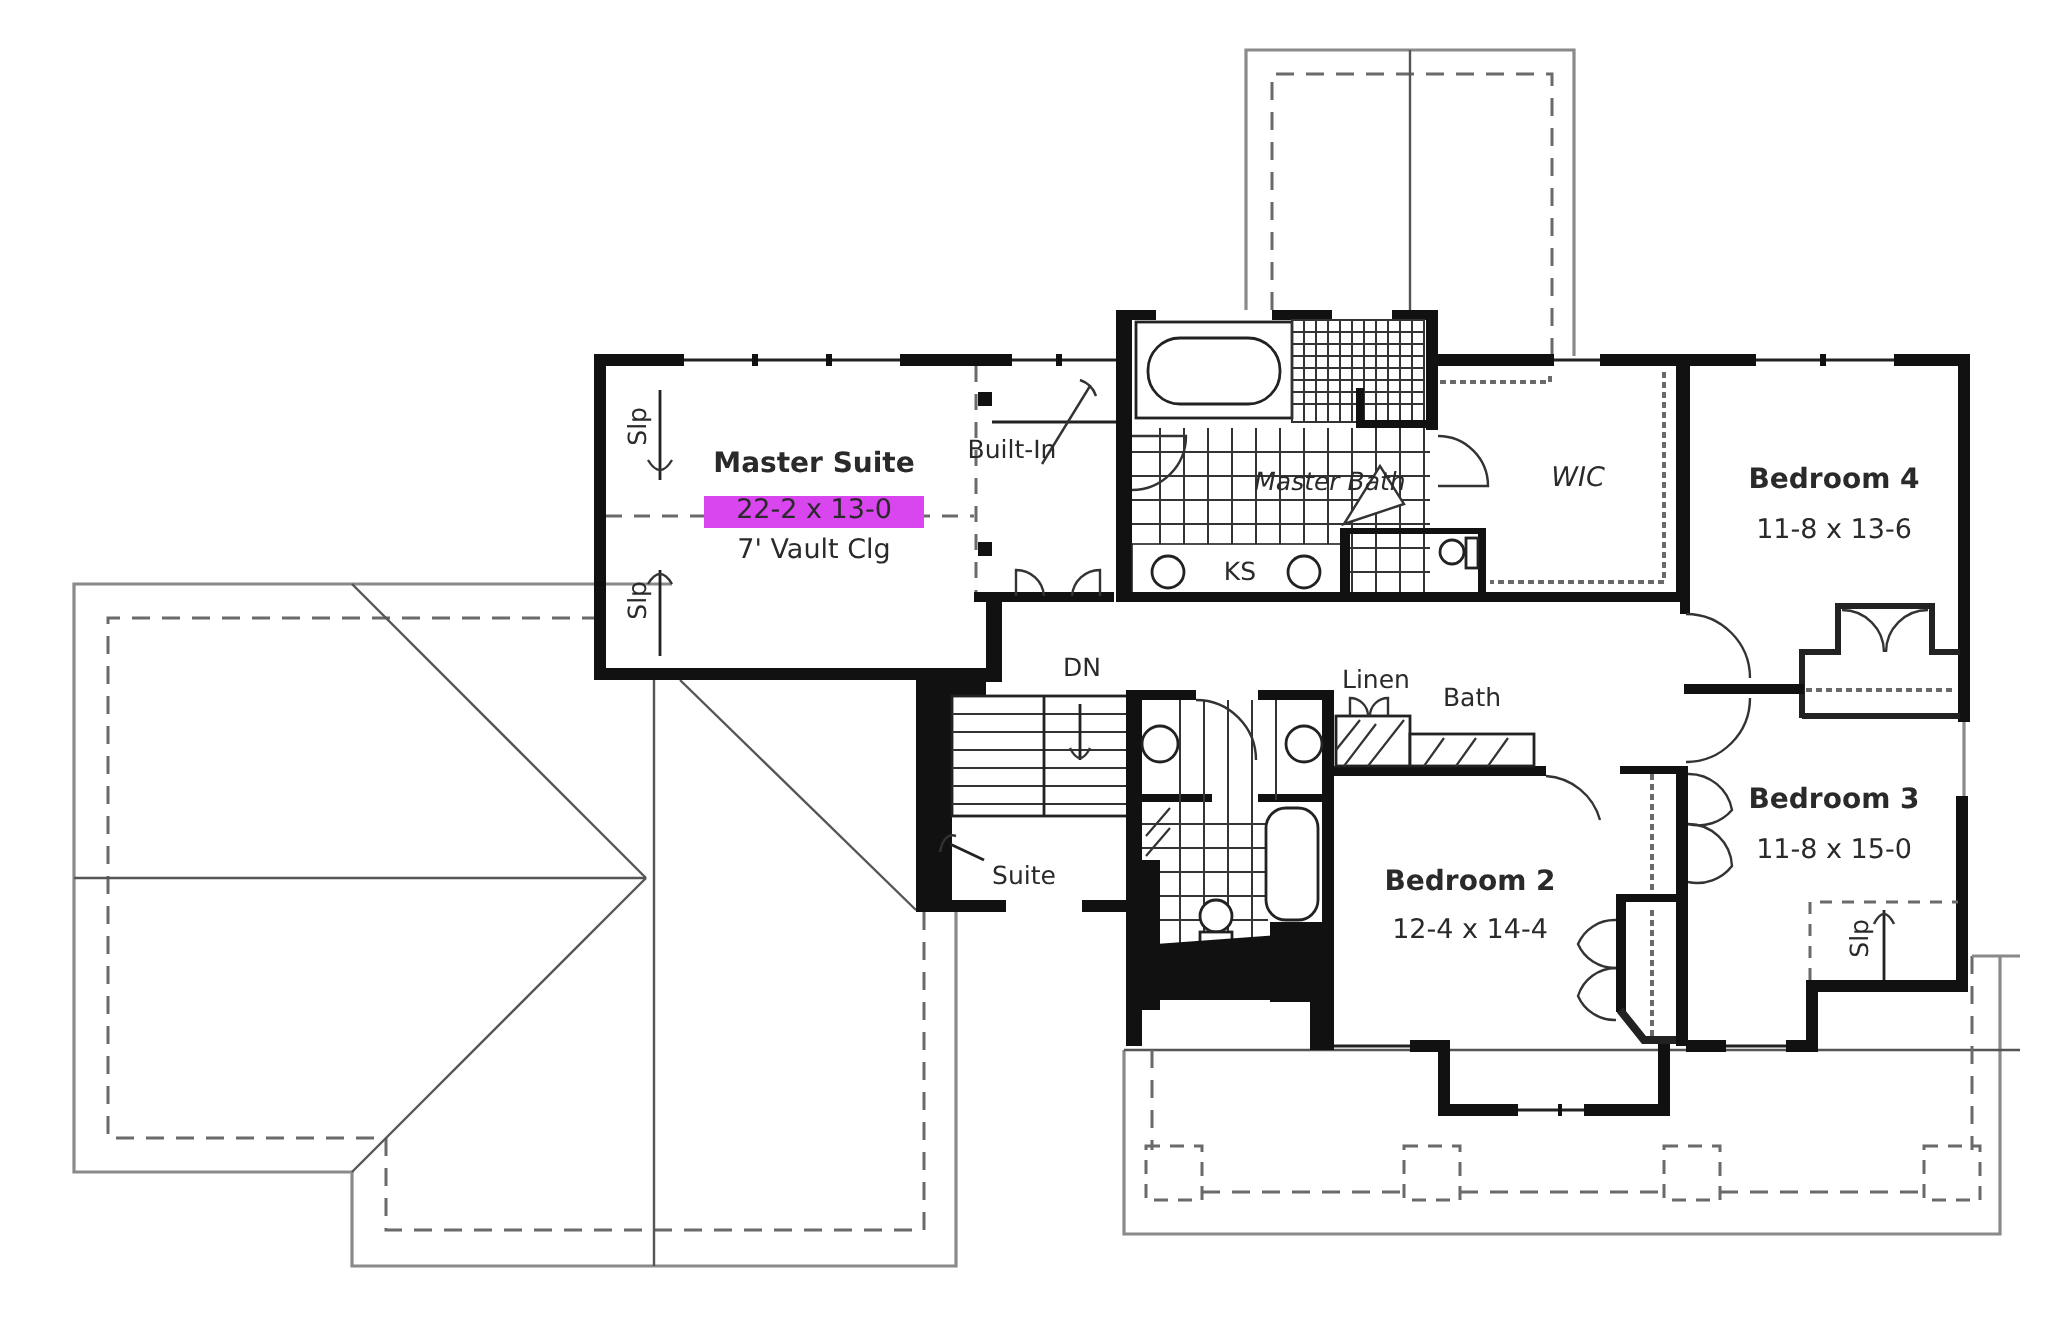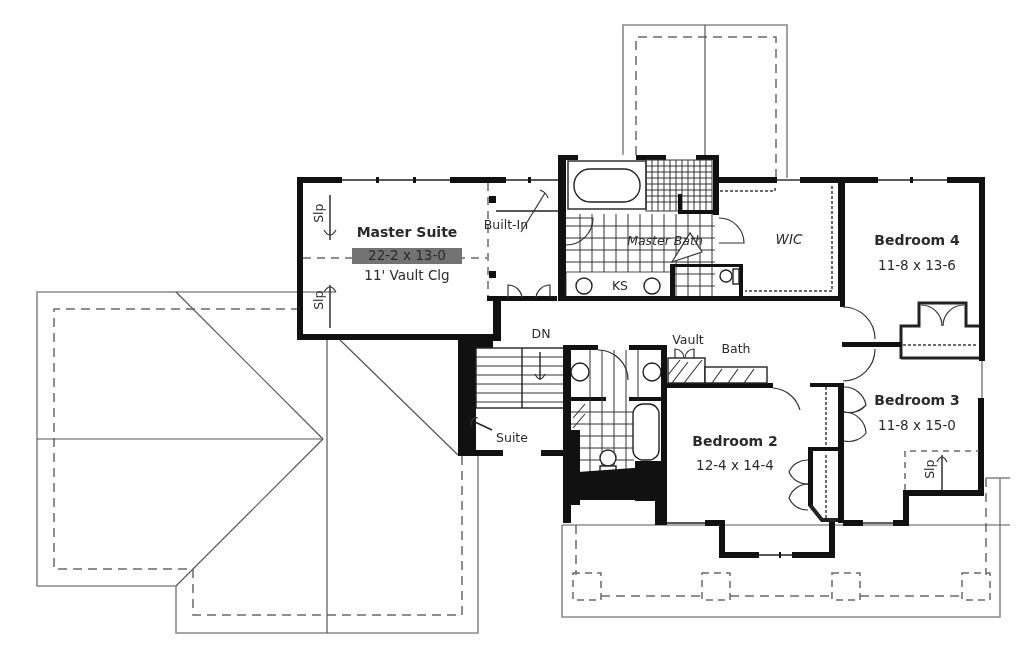--- a/index.html
+++ b/index.html
@@ -228,37 +228,37 @@
     <line class="dash" x1="826" y1="455" x2="826" y2="520" style="stroke-dasharray:3 2;stroke-width:2"></line>
     <path class="thin" d="M810,505 L822,520 L838,520" style="stroke-width:4"></path>
     <path class="door" d="M808,460 A20,20 0 0 0 789,472 A20,20 0 0 0 808,484"></path>
     <path class="door" d="M808,484 A20,20 0 0 0 789,498 A20,20 0 0 0 808,510"></path>
   </g>
 
   <rect class="wall" x="493" y="296" width="8" height="45"></rect>
 </svg>
 
 <div class="lbl room-name" style="left:348px;top:224px;width:118px;">Master Suite</div>
-<div class="lbl room-dim" style="left:352px;top:248px;width:110px;background:#737373;">22-2 x 13-0</div>
-<div class="lbl room-dim" style="left:352px;top:268px;width:110px;">11' Vault Clg</div>
+<div class="lbl room-dim" style="left:352px;top:248px;width:110px;background:#d946ef;">22-2 x 13-0</div>
+<div class="lbl room-dim" style="left:352px;top:268px;width:110px;">7' Vault Clg</div>
 
 <div class="lbl sm2" style="left:476px;top:218px;width:60px;">Built-In</div>
 <div class="lbl sm2" style="left:620px;top:234px;width:90px;font-style:italic;">Master Bath</div>
 <div class="lbl sm2" style="left:605px;top:279px;width:30px;">KS</div>
 <div class="lbl small" style="left:762px;top:232px;width:54px;font-style:italic;">WIC</div>
 
 <div class="lbl room-name" style="left:862px;top:232px;width:110px;">Bedroom 4</div>
 <div class="lbl room-dim" style="left:862px;top:258px;width:110px;">11-8 x 13-6</div>
 
 <div class="lbl room-name" style="left:862px;top:392px;width:110px;">Bedroom 3</div>
 <div class="lbl room-dim" style="left:862px;top:418px;width:110px;">11-8 x 15-0</div>
 
 <div class="lbl room-name" style="left:680px;top:433px;width:110px;">Bedroom 2</div>
 <div class="lbl room-dim" style="left:680px;top:458px;width:110px;">12-4 x 14-4</div>
 
 <div class="lbl sm2" style="left:526px;top:327px;width:30px;">DN</div>
-<div class="lbl sm2" style="left:666px;top:333px;width:44px;">Vault</div>
+<div class="lbl sm2" style="left:666px;top:333px;width:44px;">Linen</div>
 <div class="lbl sm2" style="left:714px;top:342px;width:44px;">Bath</div>
 <div class="lbl sm2" style="left:486px;top:431px;width:52px;">Suite</div>
 
 <div class="lbl rot" style="left:304px;top:206px;width:30px;">Slp</div>
 <div class="lbl rot" style="left:304px;top:293px;width:30px;">Slp</div>
 <div class="lbl rot" style="left:915px;top:462px;width:30px;">Slp</div>
 
 </body></html>

